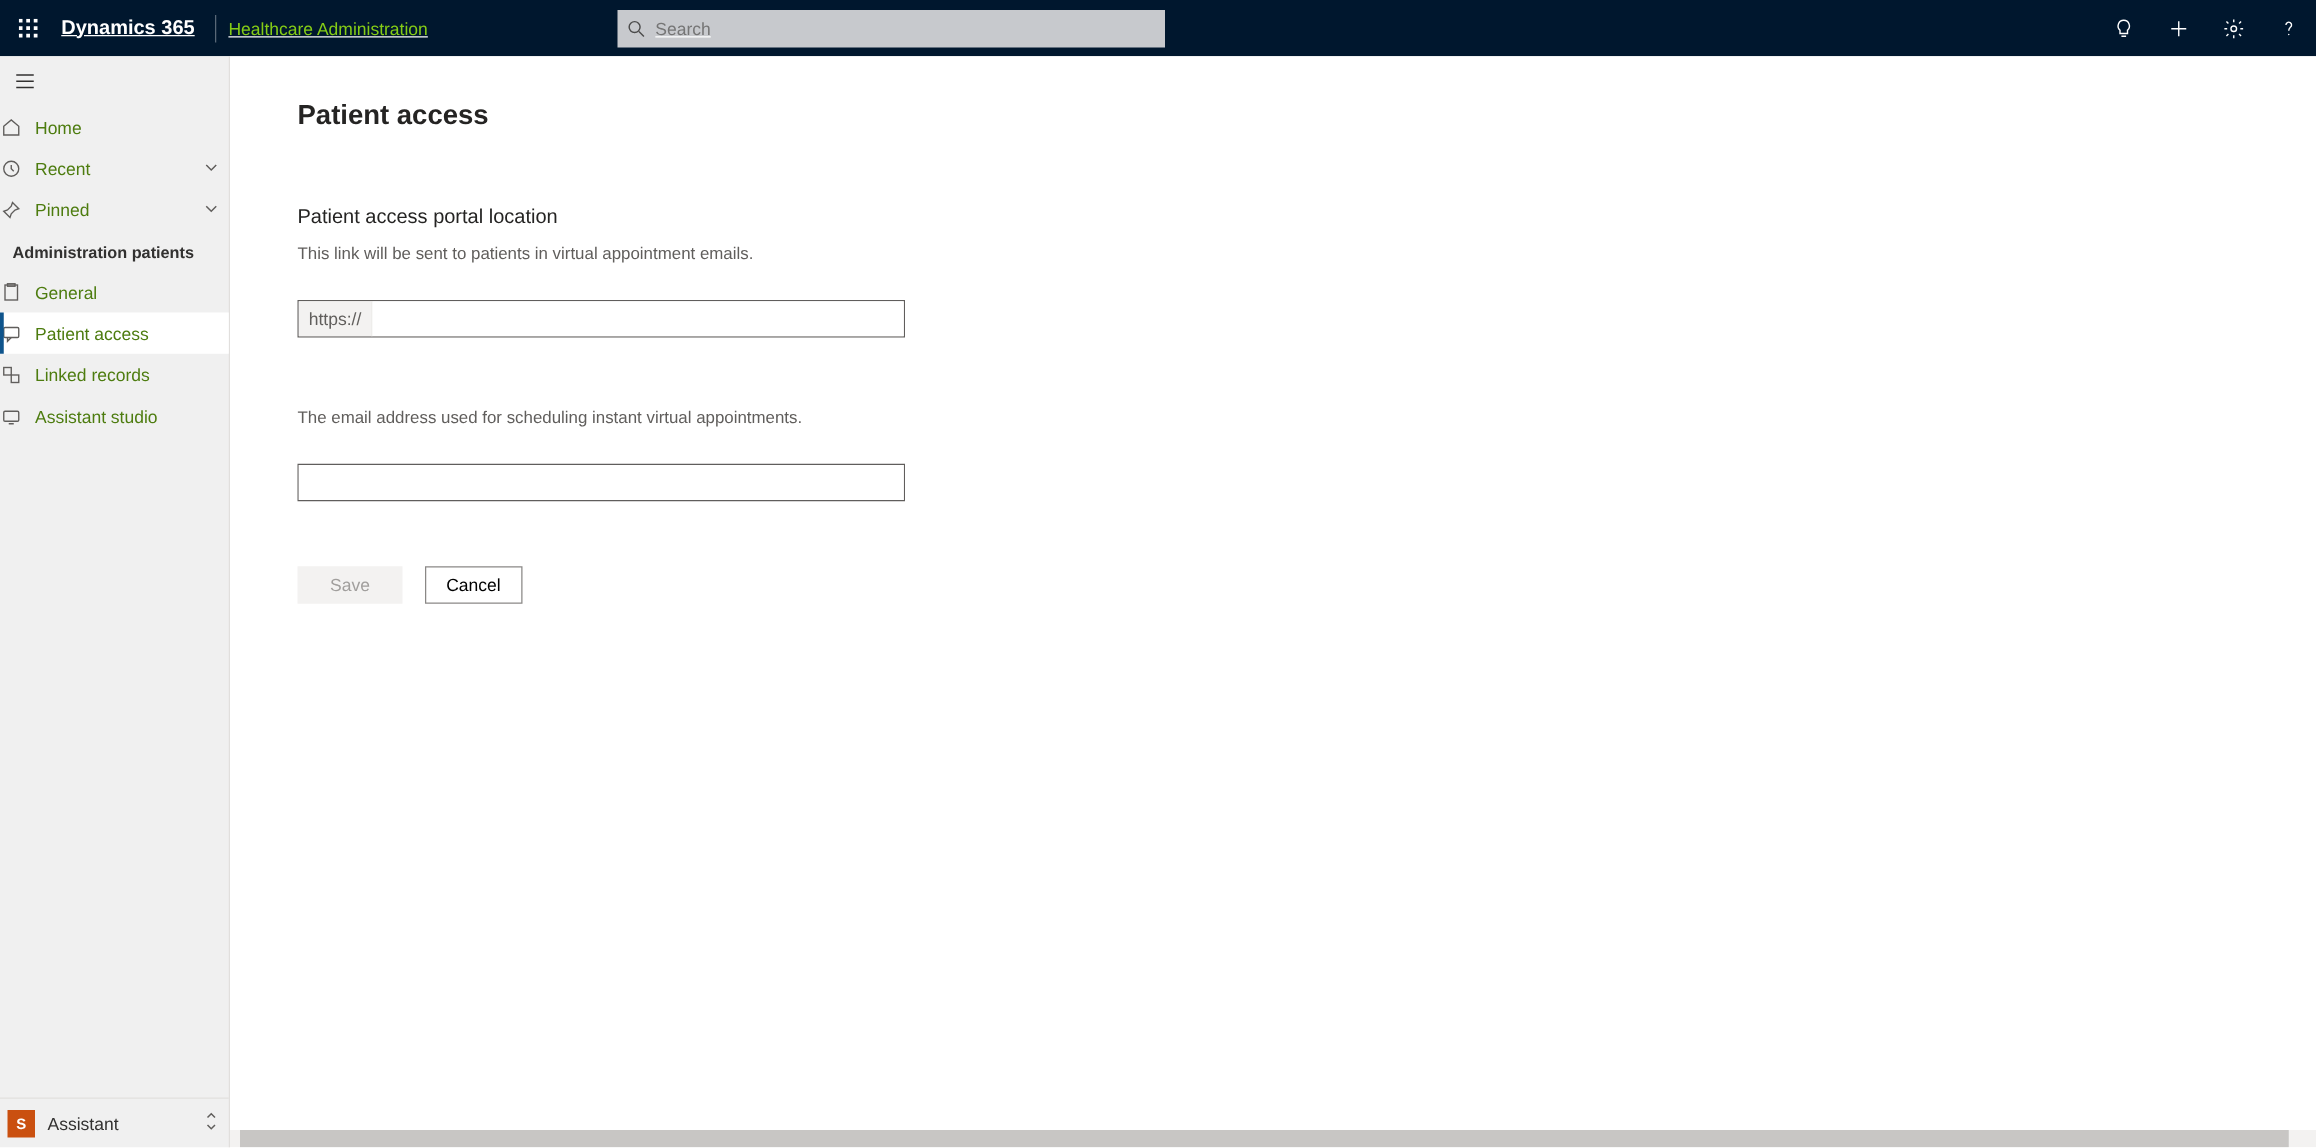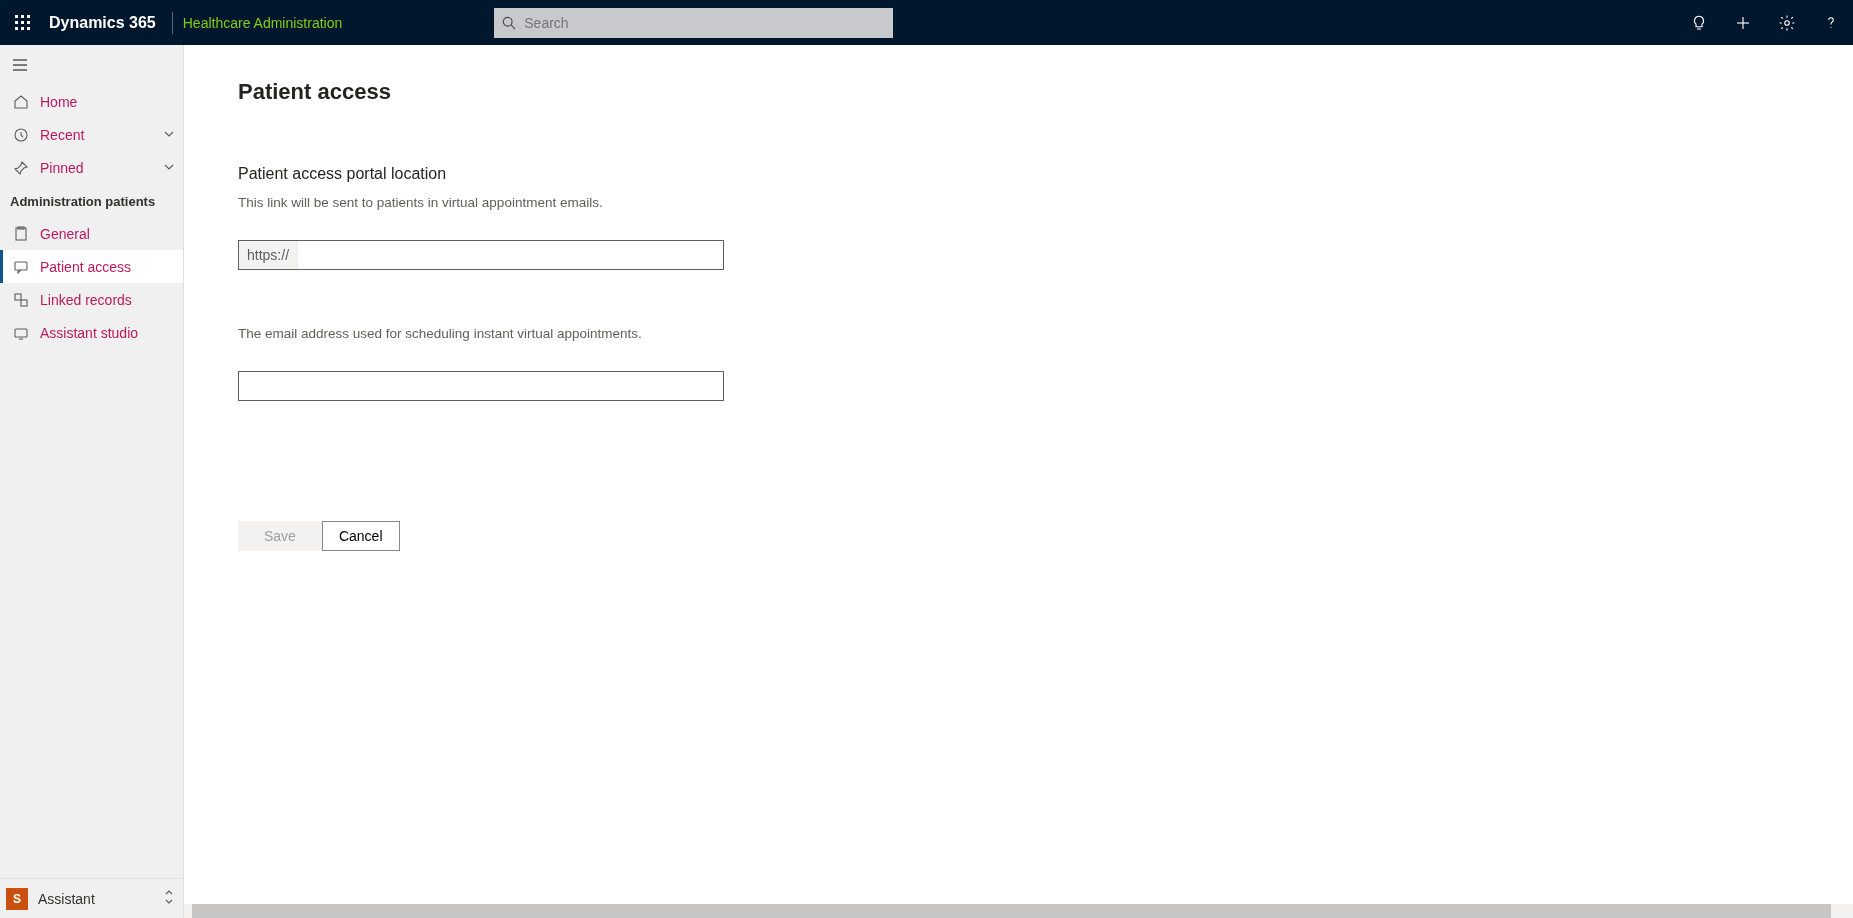--- a/index.html
+++ b/index.html
@@ -1,41 +1,41 @@
 <!DOCTYPE html>
 <html><head>
 <meta charset="utf-8">
 <style>
   * { box-sizing: border-box; margin: 0; padding: 0; }
   html, body { height: 100%; font-family: "Segoe UI", Arial, sans-serif; font-size: 14px; color: #323130; background: #fff; }
   body { width: 1853px; height: 918px; overflow: hidden; display: flex; flex-direction: column; }
 
   
-  .topbar { background: #00172e; height: 45px; display: flex; align-items: center; color: #fff; }
+  .topbar { background: #00172e; height: 45px; display: flex; align-items: center; color: #fff; text-decoration: underline; }
   .waffle { width: 45px; height: 45px; display: flex; align-items: center; justify-content: center; cursor: pointer; }
   .waffle svg { width: 16px; height: 16px; }
   .brand { font-weight: 600; font-size: 16px; padding: 0 10px 0 4px; }
   .divider-v { width: 1px; height: 22px; background: rgba(255,255,255,0.35); margin: 0 10px 0 6px; }
   .app-title { font-size: 14px; color: #84cc16; }
   .searchwrap { margin-left: 152px; }
-  .searchbox { width: 399px; height: 30px; background: #c7c9cd; display: flex; align-items: center; color: #605e5c; }
+  .searchbox { width: 438px; height: 30px; background: #c7c9cd; display: flex; align-items: center; color: #605e5c; }
   .searchbox .sicon { width: 30px; display: flex; align-items: center; justify-content: center; }
   .searchbox input { flex: 1; border: none; background: transparent; outline: none; font-size: 14px; color: #323130; }
   .top-spacer { flex: 1; }
   .topicon { width: 44px; height: 45px; display: flex; align-items: center; justify-content: center; cursor: pointer; }
   .topicon svg { width: 18px; height: 18px; stroke: #fff; fill: none; }
 
   
   .body { flex: 1; display: flex; min-height: 0; }
 
   
   .sidebar { width: 184px; background: #f0f0f0; border-right: 1px solid #e1dfdd; display: flex; flex-direction: column; position: relative; }
   .hamburger { height: 40px; display: flex; align-items: center; padding-left: 12px; cursor: pointer; }
   .hamburger svg { width: 16px; height: 16px; }
-  .nav-item { height: 33px; display: flex; align-items: center; padding: 0 8px 0 12px; cursor: pointer; position: relative; color: #be185d; }
+  .nav-item { height: 33px; display: flex; align-items: center; padding: 0 8px 0 0; cursor: pointer; position: relative; color: #4d7c0f; }
   .nav-item .nicon { width: 18px; height: 18px; margin-right: 10px; display: flex; align-items: center; justify-content: center; }
   .nav-item .nicon svg { width: 16px; height: 16px; stroke: #605e5c; fill: none; }
   .nav-item .chev { margin-left: auto; }
   .nav-item .chev svg { width: 12px; height: 12px; stroke: #605e5c; fill: none; }
   .nav-group { font-size: 13px; font-weight: 600; padding: 10px 10px 8px 10px; color: #323130; }
   .nav-item.active { background: #fff; }
   .nav-item.active::before { content:""; position:absolute; left:0; top:0; bottom:0; width:3px; background:#0f548c; }
   .sidebar-footer { margin-top: auto; border-top: 1px solid #e1dfdd; height: 40px; display: flex; align-items: center; padding: 0 8px 0 6px; cursor: pointer; }
   .sidebar-footer .badge { width: 22px; height: 22px; background: #ca5010; color: #fff; font-size: 12px; font-weight: 600; display:flex; align-items:center; justify-content:center; margin-right: 10px; }
   .sidebar-footer .chev { margin-left: auto; }
@@ -46,21 +46,21 @@
   .content { padding: 34px 0 0 54px; max-width: 900px; }
   h1 { font-size: 22px; font-weight: 700; color: #252423; margin-bottom: 60px; }
   .section-title { font-size: 16px; font-weight: 400; color: #252423; margin-bottom: 12px; }
   .section-desc { font-size: 13.5px; color: #605e5c; margin-bottom: 30px; }
   .url-field { width: 486px; height: 30px; border: 1px solid #605e5c; display: flex; align-items: stretch; margin-bottom: 40px; }
   .url-prefix { background: #f3f2f1; border-right: 1px solid #edebe9; display: flex; align-items: center; padding: 0 8px; color: #605e5c; font-size: 14px; }
   .url-input { flex: 1; border: none; outline: none; padding: 0 8px; font-size: 14px; }
   .text-field { width: 486px; height: 30px; border: 1px solid #605e5c; display:flex; }
   .text-field input { flex:1; border:none; outline:none; padding:0 8px; font-size:14px; }
   .gap { height: 16px; }
-  .actions { display:flex; margin-top: 120px; }
+  .actions { display:flex; gap: 18px; margin-top: 52px; }
   .btn { height: 30px; padding: 0 16px; font-size: 14px; border: 1px solid #8a8886; background: #fff; cursor: pointer; }
   .btn.primary-disabled { background: #f3f2f1; border: none; color: #a19f9d; cursor: default; padding: 0 26px; }
 
   
   .main::-webkit-scrollbar { height: 14px; }
   .fake-hscroll { position: absolute; left: 0; right: 0; bottom: 0; height: 14px; background: #f3f2f1; }
   .fake-hscroll .thumb { height: 100%; margin-left: 8px; margin-right: 0; background: #c8c6c4; }
 </style>
 </head>
 <body>

